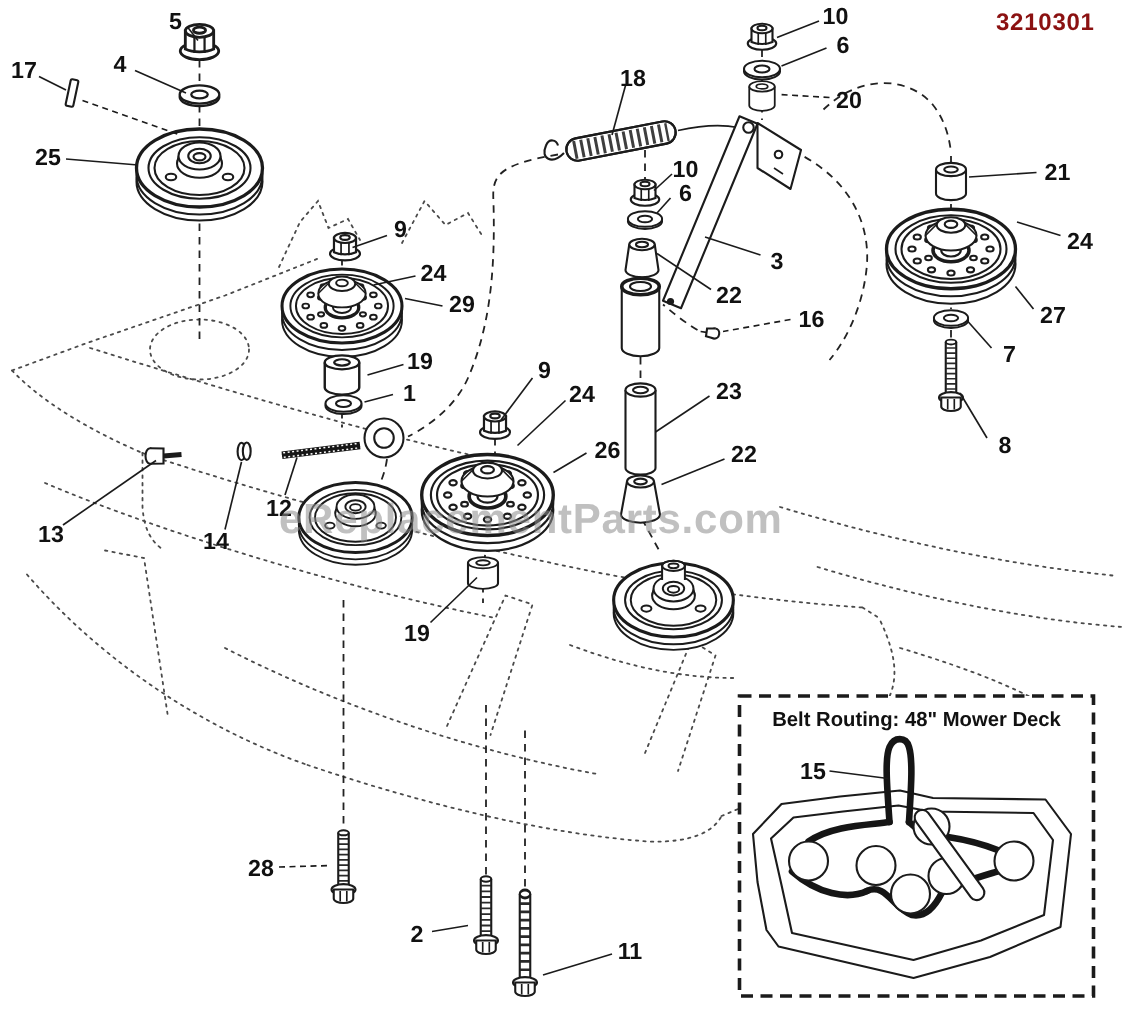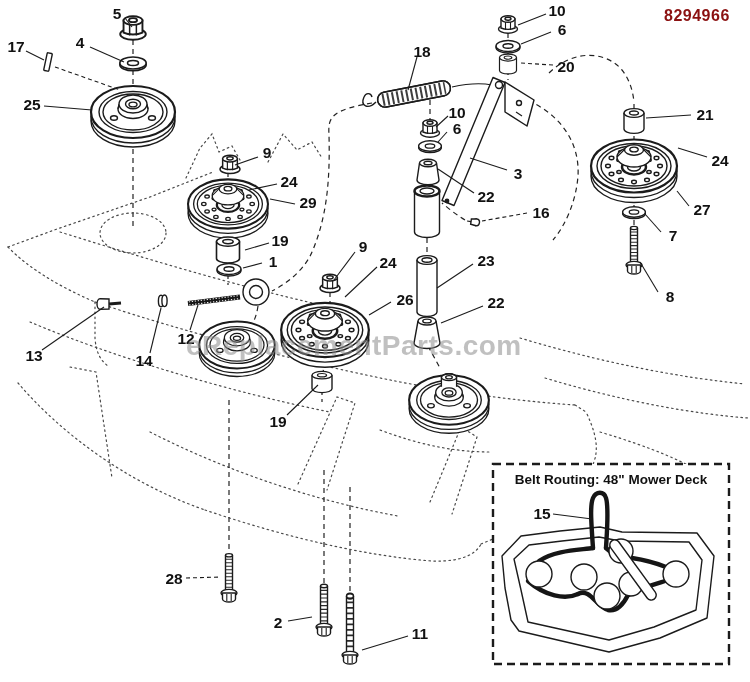--- a/index.html
+++ b/index.html
@@ -390,15 +390,15 @@
       <circle class="pp" cx="676" cy="574" r="13" stroke-width="1.8"></circle>
       <circle class="pp" cx="621" cy="551" r="12" stroke-width="1.8"></circle>
       <rect class="pp" x="-5" y="-36" width="10" height="72" rx="5" transform="translate(633,570) rotate(-36)" stroke-width="1.6"></rect>
     </g>
     <path class="ln" d="M553,514 L592,519"></path>
     <text class="co" x="542" y="519" text-anchor="middle">15</text>
   </g>
 </svg>
 
 <div class="watermark">eReplacementParts.com</div>
-<div class="partnum">8294966</div>
+<div class="partnum">3210301</div>
 
 </div>
 
 </body></html>

